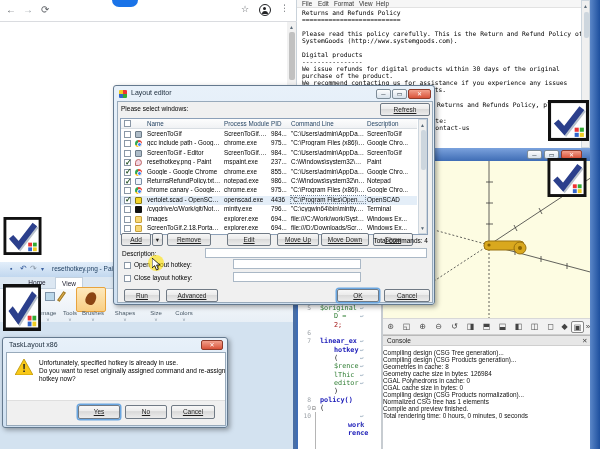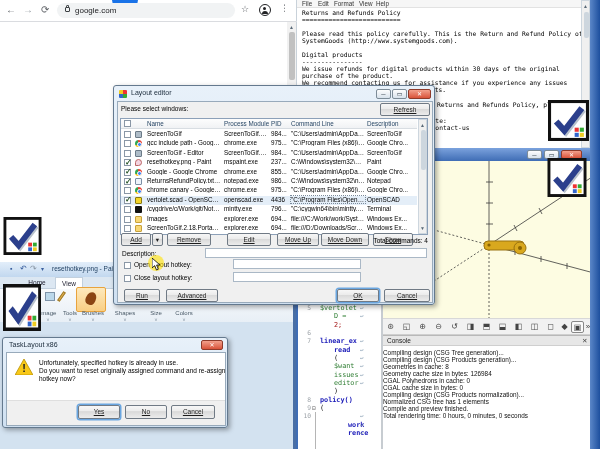--- a/index.html
+++ b/index.html
@@ -50,25 +50,20 @@
   .tab7{position:absolute;top:277px;height:12px;font-size:6.5px;text-align:center;line-height:12px;color:#223}
 </style>
 </head>
 <body>
 
 <div class="abs" style="left:0;top:0;width:297px;height:262px;background:#fff;border-right:1px solid #c9d2da">
   <div class="abs" style="left:112px;top:0;width:26px;height:7px;background:#1a73e8;border-radius:0 0 9px 9px"></div>
   <div class="abs" style="left:6px;top:4px;font-size:10px;color:#5f6368">←</div>
   <div class="abs" style="left:23px;top:4px;font-size:10px;color:#9aa0a6">→</div>
   <div class="abs" style="left:41px;top:4px;font-size:10px;color:#5f6368">⟳</div>
-  <div class="abs" style="left:57px;top:3px;width:178px;height:15px;background:#f1f3f4;border-radius:8px">
-    <span class="abs" style="left:8px;top:4px;width:5px;height:5px;border:1px solid #3c4043;border-radius:1px"></span>
-    <span class="abs" style="left:9px;top:2px;width:3px;height:3px;border:1px solid #3c4043;border-bottom:none;border-radius:2px 2px 0 0"></span>
-    <span class="abs" style="left:18px;top:3px;font-size:8px;color:#202124">google.com</span>
-  </div>
   <div class="abs" style="left:241px;top:4px;font-size:9px;color:#5f6368">☆</div>
   <div class="abs" style="left:259px;top:4px;width:12px;height:12px;border:1.5px solid #202124;border-radius:50%">
     <span class="abs" style="left:3px;top:2px;width:3px;height:3px;background:#202124;border-radius:50%"></span>
     <span class="abs" style="left:1.5px;top:5.5px;width:6px;height:3px;background:#202124;border-radius:3px 3px 0 0"></span>
   </div>
   <div class="abs" style="left:280px;top:3px;font-size:9px;color:#5f6368">⋮</div>
   <div class="abs" style="left:0;top:21px;width:297px;height:1px;background:#dadce0"></div>
   <div class="abs sb" style="left:287px;top:22px;width:9px;height:240px;border:none;background:#f1f1f1">
     <span class="sb-ar" style="top:2px">▲</span>
     <span class="sb-th" style="left:1.5px;top:10px;width:6px;height:48px;background:#c1c1c1"></span>
@@ -150,54 +145,54 @@
   <div class="abs" style="left:85px;top:187px;width:211px;height:114px;background:#fff;border-top:1px solid #b8b8b8">
     <div class="abs" style="left:0;top:0;width:211px;height:10px;background:#e7e7e7;border-bottom:1px solid #cfcfcf">
       <span style="position:absolute;left:4px;top:1px;font-size:6.5px;color:#222">Console</span>
       <span style="position:absolute;left:199px;top:1px;font-size:6.5px;color:#444">✕</span>
     </div>
   </div>
 </div>
 
 <div class="ed-row" style="top:304px">
     <span class="ed-num">5</span>
-    <span class="ed-txt" style="left:22px" data-c="special">$vertolet</span>
+    <span class="ed-txt" style="left:22px" data-c="special">$original</span>
     <span class="ed-wrap">↩</span>
   </div>
 <div class="ed-row" style="top:312px">
     <span class="ed-num"></span>
     <span class="ed-txt" style="left:36px" data-c="special">D =</span>
     <span class="ed-wrap">↩</span>
   </div>
 <div class="ed-row" style="top:321px">
     <span class="ed-num"></span>
     <span class="ed-txt" style="left:36px" data-c="num">2;</span>
   </div>
 <div class="ed-row" style="top:329px">
     <span class="ed-num">6</span>
   </div>
 <div class="ed-row" style="top:337px">
     <span class="ed-num">7</span>
     <span class="ed-txt" style="left:22px" data-c="kw">linear_ex</span>
     <span class="ed-wrap">↩</span>
   </div>
 <div class="ed-row" style="top:346px">
-    <span class="ed-txt" style="left:36px" data-c="kw">read</span>
+    <span class="ed-txt" style="left:36px" data-c="kw">hotkey</span>
     <span class="ed-wrap">↩</span>
   </div>
 <div class="ed-row" style="top:354px">
     <span class="ed-txt" style="left:36px" data-c="plain">(</span>
     <span class="ed-wrap">↩</span>
   </div>
 <div class="ed-row" style="top:362px">
-    <span class="ed-txt" style="left:36px" data-c="special">$want</span>
+    <span class="ed-txt" style="left:36px" data-c="special">$rence</span>
     <span class="ed-wrap">↩</span>
   </div>
 <div class="ed-row" style="top:371px">
-    <span class="ed-txt" style="left:36px" data-c="special">issues</span>
+    <span class="ed-txt" style="left:36px" data-c="special">lThic</span>
     <span class="ed-wrap">↩</span>
   </div>
 <div class="ed-row" style="top:379px">
     <span class="ed-txt" style="left:36px" data-c="special">editor</span>
     <span class="ed-wrap">↩</span>
   </div>
 <div class="ed-row" style="top:387px">
     <span class="ed-txt" style="left:36px" data-c="plain">)</span>
   </div>
 <div class="ed-row" style="top:396px">

